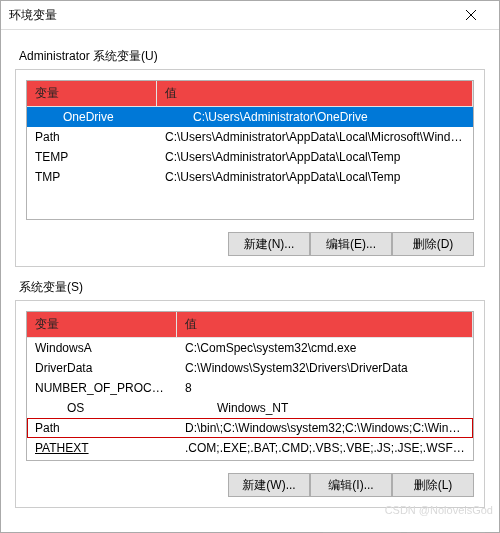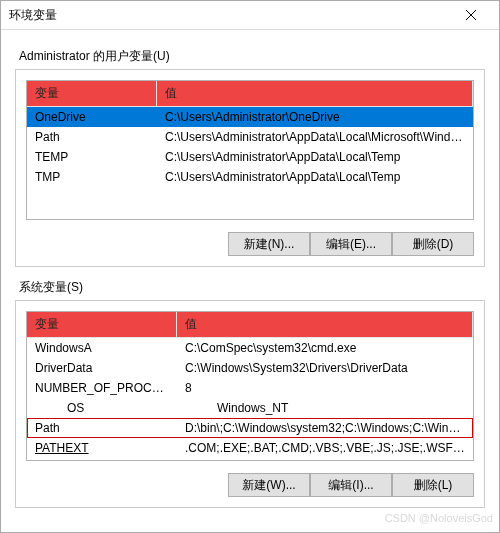--- a/index.html
+++ b/index.html
@@ -65,21 +65,21 @@
   cursor: default;
 }
 .lv-row .cell {
   padding: 1px 8px;
   white-space: nowrap;
   overflow: hidden;
   text-overflow: ellipsis;
 }
 .col-name { width: 130px; flex-shrink: 0; }
 .col-value { flex: 1; }
-.lv-row.selected { background: #0078d7; color: #000000; }
+.lv-row.selected { background: #0078d7; color: #ffffff; padding-left: 28px; }
 .lv-row.highlighted { outline: 1px solid #c00; outline-offset: -1px; }
 .button-row {
   display: flex;
   justify-content: flex-end;
   margin-top: 12px;
 }
 .btn {
   min-width: 82px;
   height: 24px;
   border: 1px solid #adadad;
@@ -90,21 +90,21 @@
 }
 .footer {
   padding: 10px 14px 14px 0;
   display: flex;
   justify-content: flex-end;
   gap: 6px;
 }
 .footer .btn { min-width: 78px; }
 .watermark {
   position: absolute;
-  bottom: 8px;
+  bottom: 16px;
   right: 6px;
   font-size: 11px;
   color: #d9d9d9;
   pointer-events: none;
 }
 </style>
 </head>
 <body>
 
 <div class="dialog">
@@ -113,21 +113,21 @@
     <div class="close">
       <svg viewBox="0 0 10 10">
           <line x1="0" y1="0" x2="10" y2="10" stroke="#000" stroke-width="1"></line>
           <line x1="10" y1="0" x2="0" y2="10" stroke="#000" stroke-width="1"></line>
         </svg>
     </div>
   </div>
 
   <div class="content">
 
-    <div class="section-label">Administrator 的用户变量(U)</div>
+    <div class="section-label">Administrator 系统变量(U)</div>
     <div class="groupbox">
       <div class="listview">
         <div class="lv-header">
           <div class="col col-name">变量</div>
           <div class="col col-value">值</div>
         </div>
         <div class="lv-body" id="user-rows">
             <div class="lv-row selected">
               <div class="cell col-name">OneDrive</div>
               <div class="cell col-value">C:\Users\Administrator\OneDrive</div>

